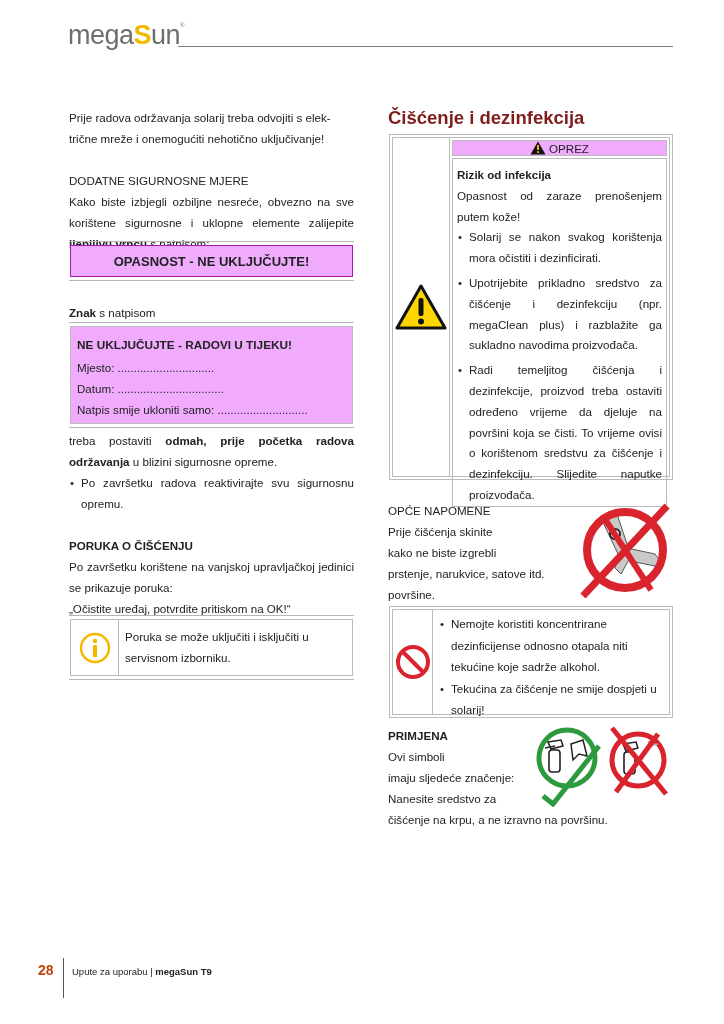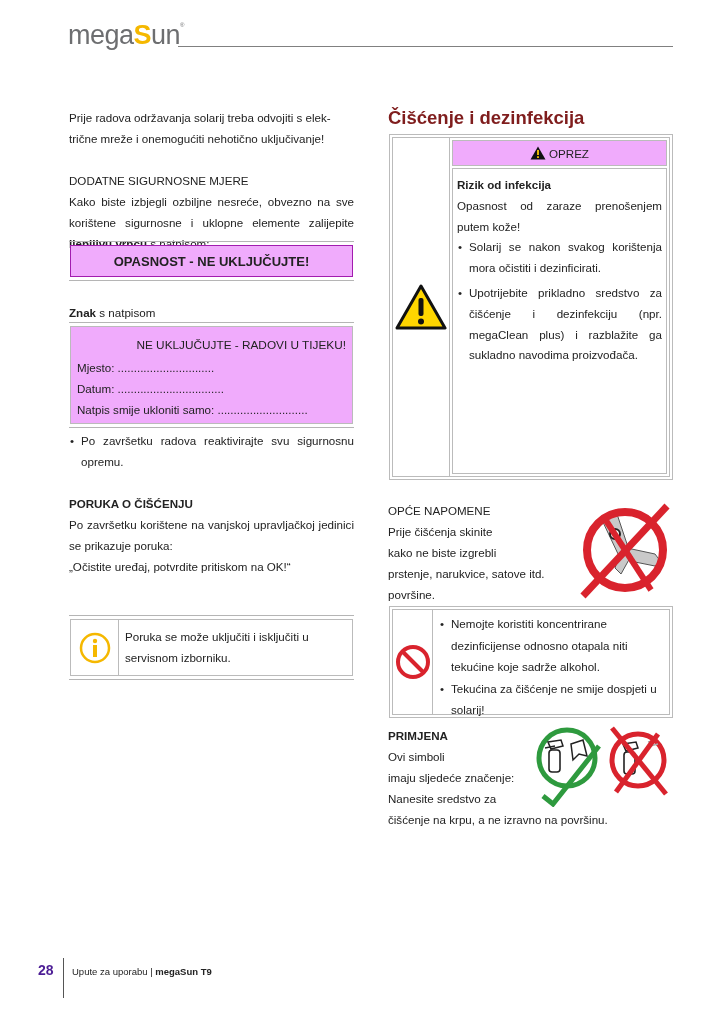--- a/index.html
+++ b/index.html
@@ -15,21 +15,21 @@
   .just { text-align: justify; text-align-last: left; }
   b { font-weight: bold; }
   .heading { font-weight: bold; }
   .yellow { background: #f0abfc; }
 
   .bullet { position: relative; padding-left: 12px; }
   .bullet::before { content: "•"; position: absolute; left: 1px; top: 0; }
 
   .red-title { color: #7f1d1d; font-size: 18.5px; font-weight: bold; }
 
-  .footer-num { left: 38px; top: 962px; font-size: 14px; font-weight: bold; color: #4c1d95; }
+  .footer-num { left: 38px; top: 962px; font-size: 14px; font-weight: bold; color: #c2410c; }
   .footer-bar { left: 63px; top: 958px; width: 1px; height: 40px; background: #555; }
   .footer-text { left: 72px; top: 966px; font-size: 9.5px; color: #222; }
 </style>
 </head>
 <body>
 
 <div class="abs logo"><span>mega</span><span class="s">S</span><span>un</span><sup>®</sup></div>
 <div class="abs header-line"></div>
 
 <div class="abs col" style="left:69px; top:107px; width:285px;">
@@ -43,28 +43,29 @@
 </div>
 
 <div class="abs" style="left:69px; top:241px; width:285px; height:40px; border-top:1px solid #b5b5b5; border-bottom:1px solid #b5b5b5;">
   <div class="yellow" style="position:absolute; left:1px; right:1px; top:3px; bottom:3px; border:1px solid #a21caf; display:flex; align-items:center; justify-content:center; font-weight:bold; font-size:13px;">OPASNOST - NE UKLJUČUJTE!</div>
 </div>
 
 <div class="abs col" style="left:69px; top:302px; width:285px;"><b>Znak</b><span> s natpisom</span></div>
 
 <div class="abs" style="left:69px; top:322px; width:285px; height:106px; border-top:1px solid #b5b5b5; border-bottom:1px solid #b5b5b5;">
   <div class="yellow" style="position:absolute; left:1px; right:1px; top:3px; bottom:3px; border:1px solid #bbb; padding:8px 6px 0 6px; line-height:21px;">
-    <div style="text-align:right; font-weight:normal; font-size:11.8px; margin-bottom:1px;">NE UKLJUČUJTE - RADOVI U TIJEKU!</div>
+    <div style="text-align:left; font-weight:bold; font-size:11.8px; margin-bottom:1px;">NE UKLJUČUJTE - RADOVI U TIJEKU!</div>
     <div>Mjesto: ..............................</div>
     <div>Datum: .................................</div>
     <div>Natpis smije ukloniti samo: ............................</div>
   </div>
 </div>
 
 <div class="abs col" style="left:69px; top:430px; width:285px;">
+  <div class="just"><span>treba postaviti </span><b>odmah, prije početka radova održavanja</b><span> u blizini sigurnosne opreme.</span></div>
   <div class="bullet just">Po završetku radova reaktivirajte svu sigurnosnu opremu.</div>
   <div style="height:21px"></div>
   <div class="heading">PORUKA O ČIŠĆENJU</div>
   <div class="just">Po završetku korištene na vanjskoj upravljačkoj jedinici se prikazuje poruka:</div>
   <div>„Očistite uređaj, potvrdite pritiskom na OK!“</div>
 </div>
 
 <div class="abs" style="left:69px; top:615px; width:285px; height:65px; border-top:1px solid #b5b5b5; border-bottom:1px solid #b5b5b5;">
   <div style="position:absolute; left:1px; right:1px; top:3px; bottom:3px; border:1px solid #bbb; display:flex;">
     <div style="width:48px; border-right:1px solid #bbb; display:flex; align-items:center; justify-content:center;">
@@ -96,20 +97,21 @@
           <rect x="7.1" y="4" width="1.8" height="5" fill="#ffc800"></rect>
           <rect x="7.1" y="10.2" width="1.8" height="1.8" fill="#ffc800"></rect>
         </svg>
         <span>OPREZ</span>
       </div>
       <div style="flex:1; margin:2px 2px 2px 2px; border:1px solid #bbb; padding:6px 4px 0 4px; line-height:20.8px;">
         <div style="font-weight:bold;">Rizik od infekcija</div>
         <div class="just">Opasnost od zaraze prenošenjem putem kože!</div>
         <div class="bullet just">Solarij se nakon svakog korištenja mora očistiti i dezinficirati.</div>
         <div class="bullet just" style="margin-top:4px;">Upotrijebite prikladno sredstvo za čišćenje i dezinfekciju (npr. megaClean plus) i razblažite ga sukladno navodima proizvođača.</div>
+        <div class="bullet just" style="margin-top:4px;">Radi temeljitog čišćenja i dezinfekcije, proizvod treba ostaviti određeno vrijeme da djeluje na površini koja se čisti. To vrijeme ovisi o korištenom sredstvu za čišćenje i dezinfekciju. Slijedite naputke proizvođača.</div>
       </div>
     </div>
   </div>
 </div>
 
 <div class="abs col" style="left:388px; top:500px; width:170px;">
   <div>OPĆE NAPOMENE</div>
   <div>Prije čišćenja skinite</div>
   <div>kako ne biste izgrebli</div>
   <div>prstenje, narukvice, satove itd.</div>

